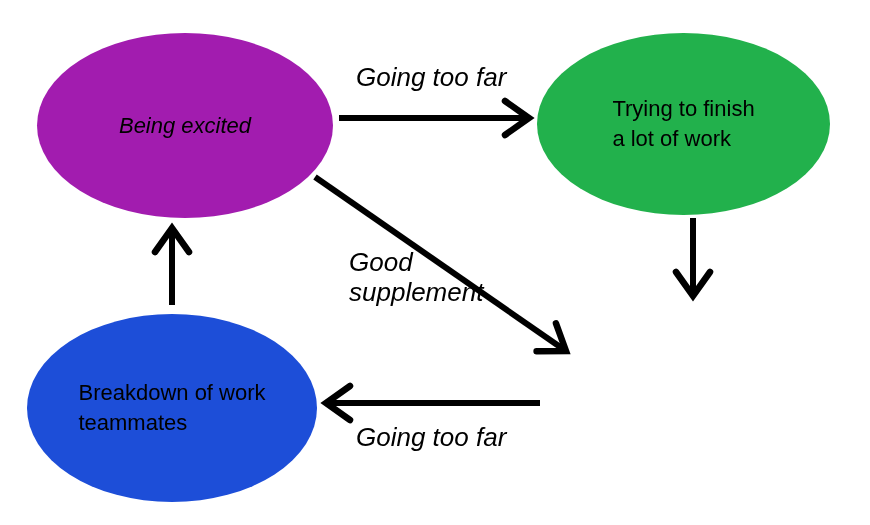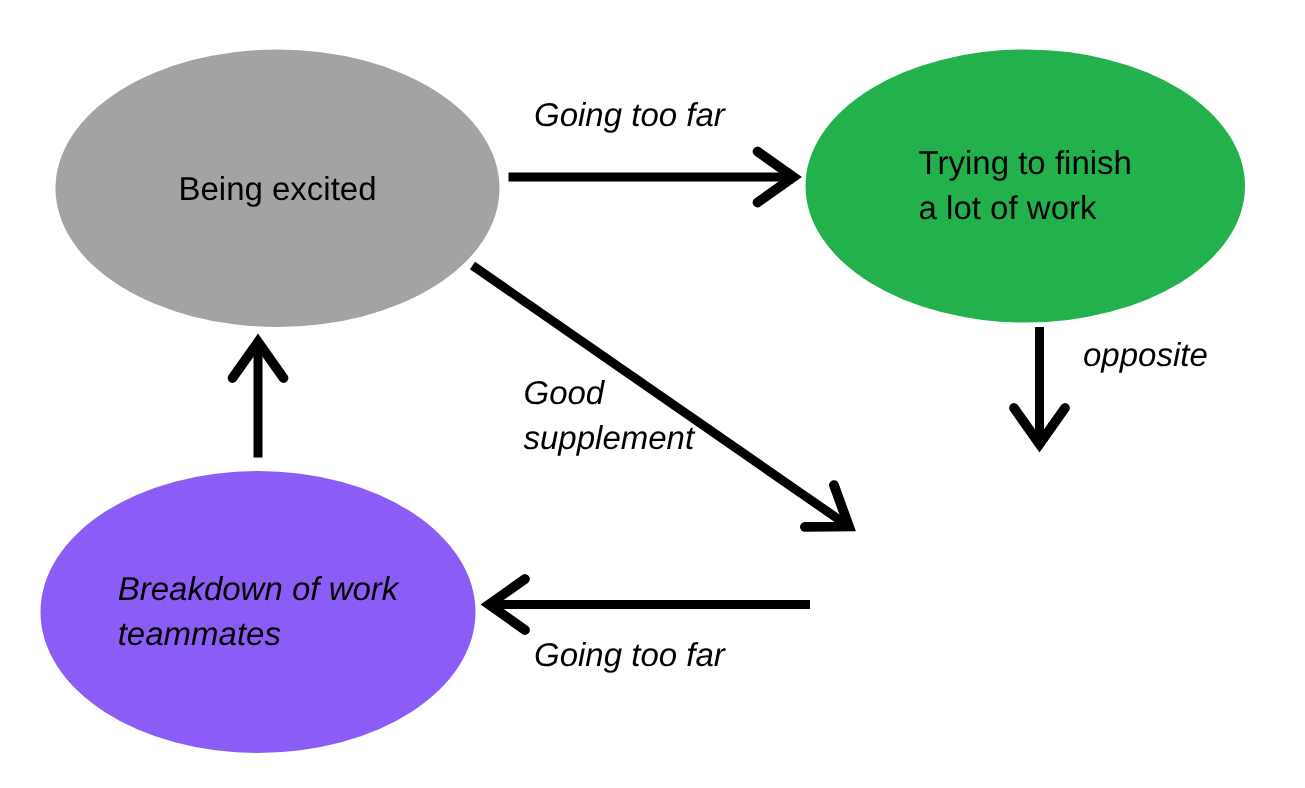--- a/index.html
+++ b/index.html
@@ -30,21 +30,21 @@
     font-size: 22px;
     line-height: 30px;
     color: #000000;
     text-align: left;
     white-space: nowrap;
   }
 
   .edge-label {
     position: absolute;
     font-style: italic;
-    font-size: 22px;
+    font-size: 26px;
     line-height: 30px;
     color: #000000;
     white-space: nowrap;
   }
 
   
   #node-excited   { left: 37px;  top: 33px;  width: 296px; height: 185px; }
   #node-trying    { left: 537px; top: 33px;  width: 293px; height: 182px; align-items: center; }
   #node-breakdown { left: 27px;  top: 314px; width: 290px; height: 188px; }
   #node-finished  { left: 550px; top: 305px; width: 298px; height: 184px; }
@@ -67,47 +67,46 @@
         <path d="M -24 -17 L 0 0 L -24 17" fill="none" stroke="#000000" stroke-width="6.5" stroke-linecap="round"></path>
       </marker>
     </defs>
     <line x1="339" y1="118" x2="529" y2="118" stroke="#000000" stroke-width="6" marker-end="url(#ah)"></line>
     <line x1="693" y1="218" x2="693" y2="296" stroke="#000000" stroke-width="6" marker-end="url(#ah)"></line>
     <line x1="315" y1="177" x2="566" y2="351" stroke="#000000" stroke-width="6" marker-end="url(#ah)"></line>
     <line x1="540" y1="403" x2="326" y2="403" stroke="#000000" stroke-width="6" marker-end="url(#ah)"></line>
     <line x1="172" y1="305" x2="172" y2="228" stroke="#000000" stroke-width="6" marker-end="url(#ah)"></line>
   </svg>
 
-  <div class="node" id="node-excited" style="background-color: #a3a3a3;">
+  <div class="node" id="node-excited" style="background-color: #a21caf; font-style: italic;">
     <div class="node-text">
       <div>Being excited</div>
     </div>
   </div>
 
   <div class="node" id="node-trying" style="background-color: rgb(34, 177, 76);">
     <div class="node-text">
       <div>Trying to finish</div>
       <div>a lot of work</div>
     </div>
   </div>
 
-  <div class="node" id="node-breakdown" style="background-color: #8b5cf6; font-style: italic;">
+  <div class="node" id="node-breakdown" style="background-color: #1d4ed8;">
     <div class="node-text">
       <div>Breakdown of work</div>
       <div>teammates</div>
     </div>
   </div>
 
 
   <div class="edge-label" id="label-going-top">
     <div>Going too far</div>
   </div>
 
   <div class="edge-label" id="label-positive">
-    <div>opposite</div>
   </div>
 
   <div class="edge-label" id="label-supplement">
     <div>Good</div>
     <div>supplement</div>
   </div>
 
   <div class="edge-label" id="label-going-bottom">
     <div>Going too far</div>
   </div>

